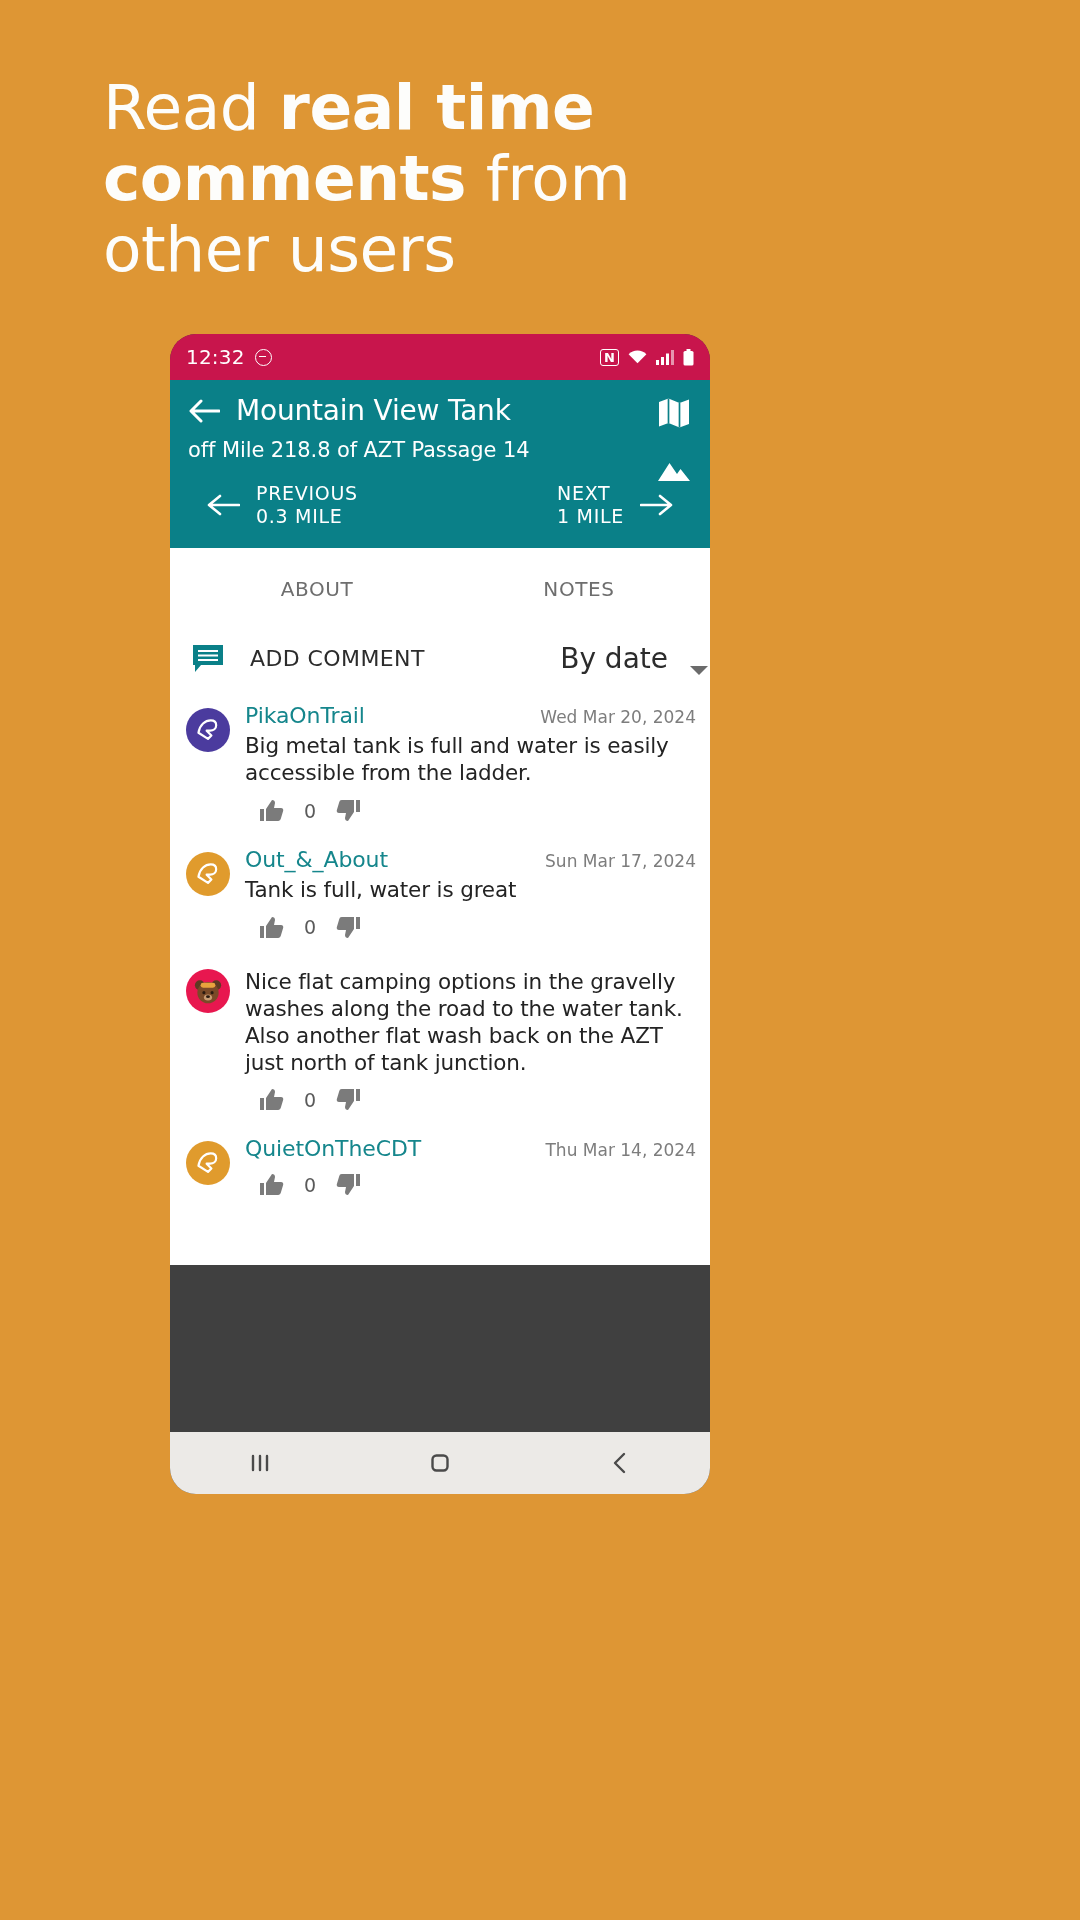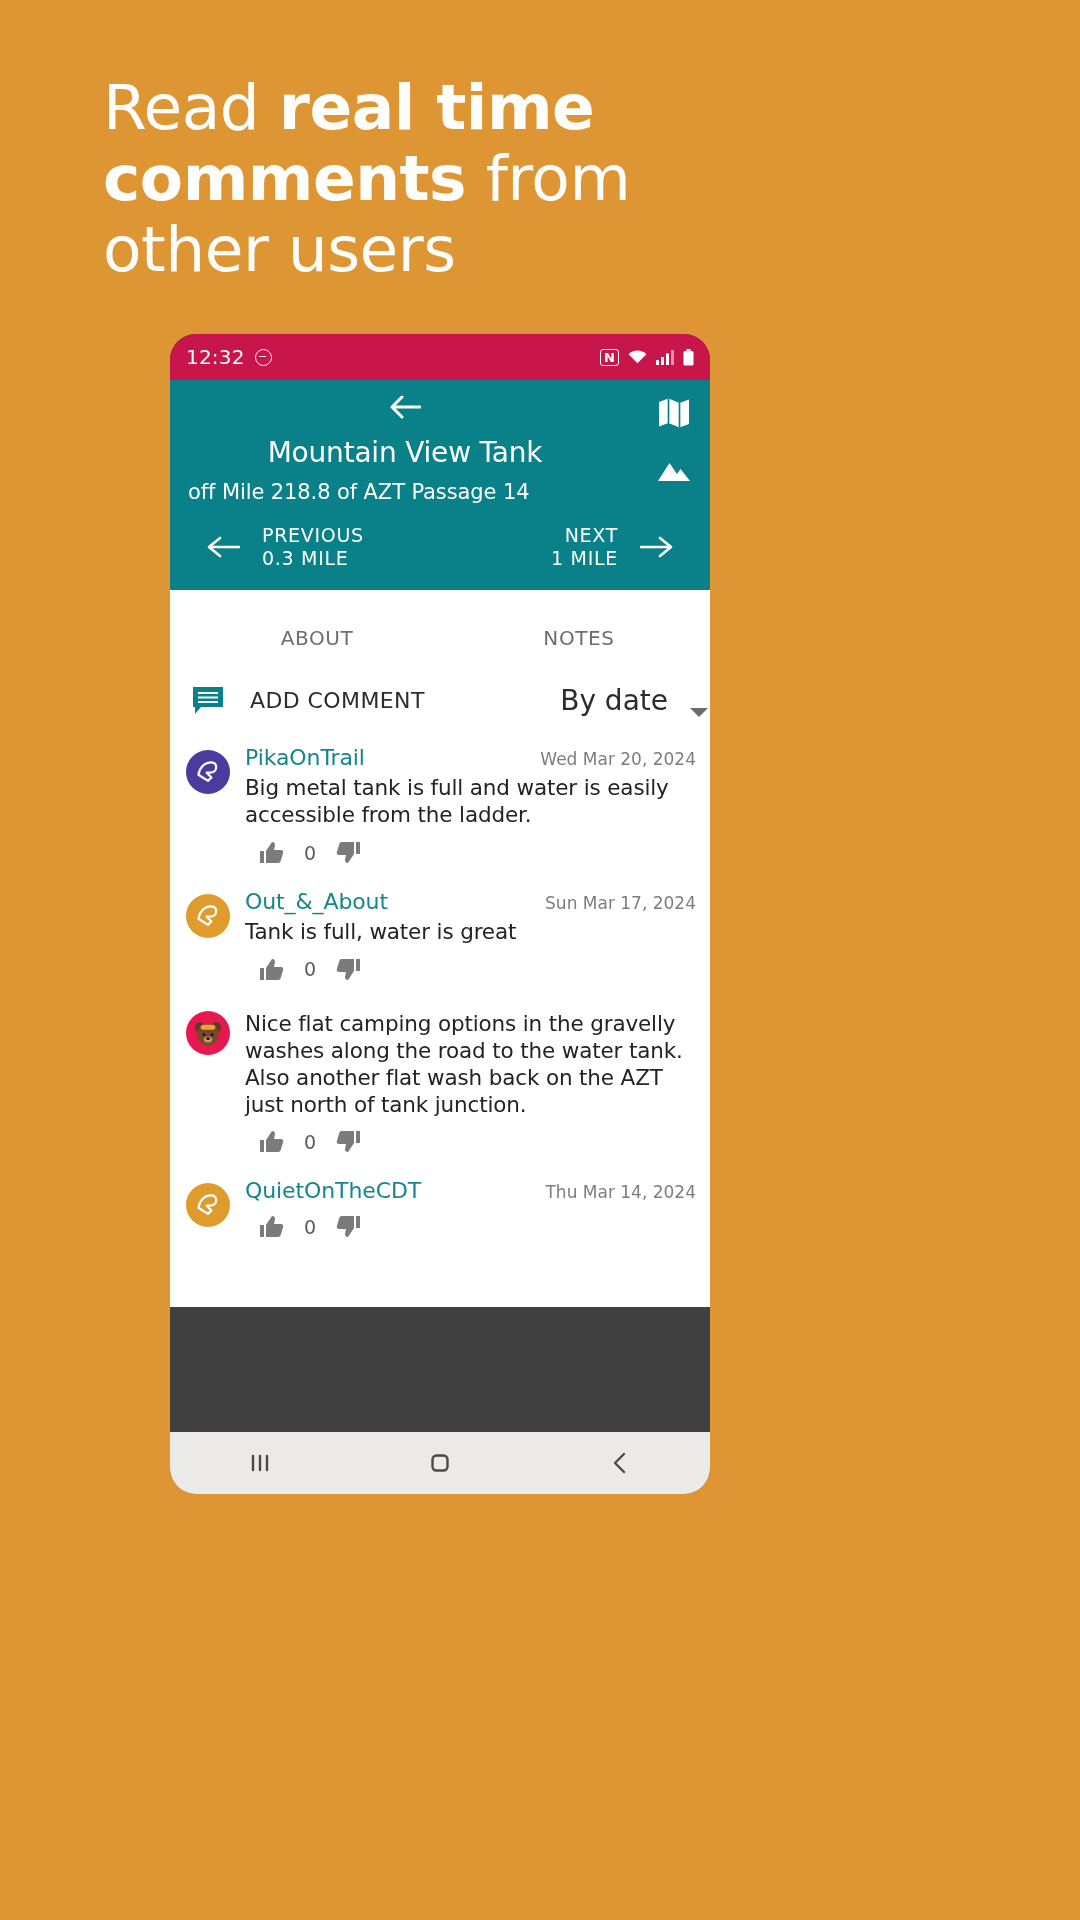--- a/index.html
+++ b/index.html
@@ -89,21 +89,20 @@
     background:#0a8088;
     padding:14px 18px 0 18px;
     position:relative;
     color:#ffffff;
   }
   .title-row {
     display:flex;
     align-items:center;
     gap:16px;
     padding-right:70px;
-    flex-direction:column;
   }
   .back-arrow {
     width:32px; height:26px;
     flex:0 0 auto;
   }
   .place-title {
     font-size:28px;
     font-weight:400;
     letter-spacing:-0.2px;
     white-space:nowrap;
@@ -132,35 +131,35 @@
   
   .navrow {
     display:flex;
     align-items:center;
     padding:20px 18px 20px 18px;
     color:#ffffff;
   }
   .nav-prev, .nav-next {
     display:flex;
     align-items:center;
-    gap:22px;
+    gap:16px;
   }
   .nav-next { margin-left:auto; }
   .nav-txt { line-height:1.22; }
   .nav-txt .l1 { font-size:19px; letter-spacing:0.7px; }
   .nav-txt .l2 { font-size:19px; letter-spacing:0.7px; }
-  .nav-txt.right { text-align:right; }
+  .nav-txt.right { }
   .nav-ar { width:34px; height:24px; flex:0 0 auto; }
 
   
   .tabs {
     display:flex;
     background:#ffffff;
     height:78px;
-    align-items:flex-end;
+    align-items:center;
     padding-top:22px;
     padding-left:16px;
   }
   .tab {
     flex:1;
     text-align:center;
     font-size:20px;
     letter-spacing:0.6px;
     color:#6e6e6e;
     position:relative;

